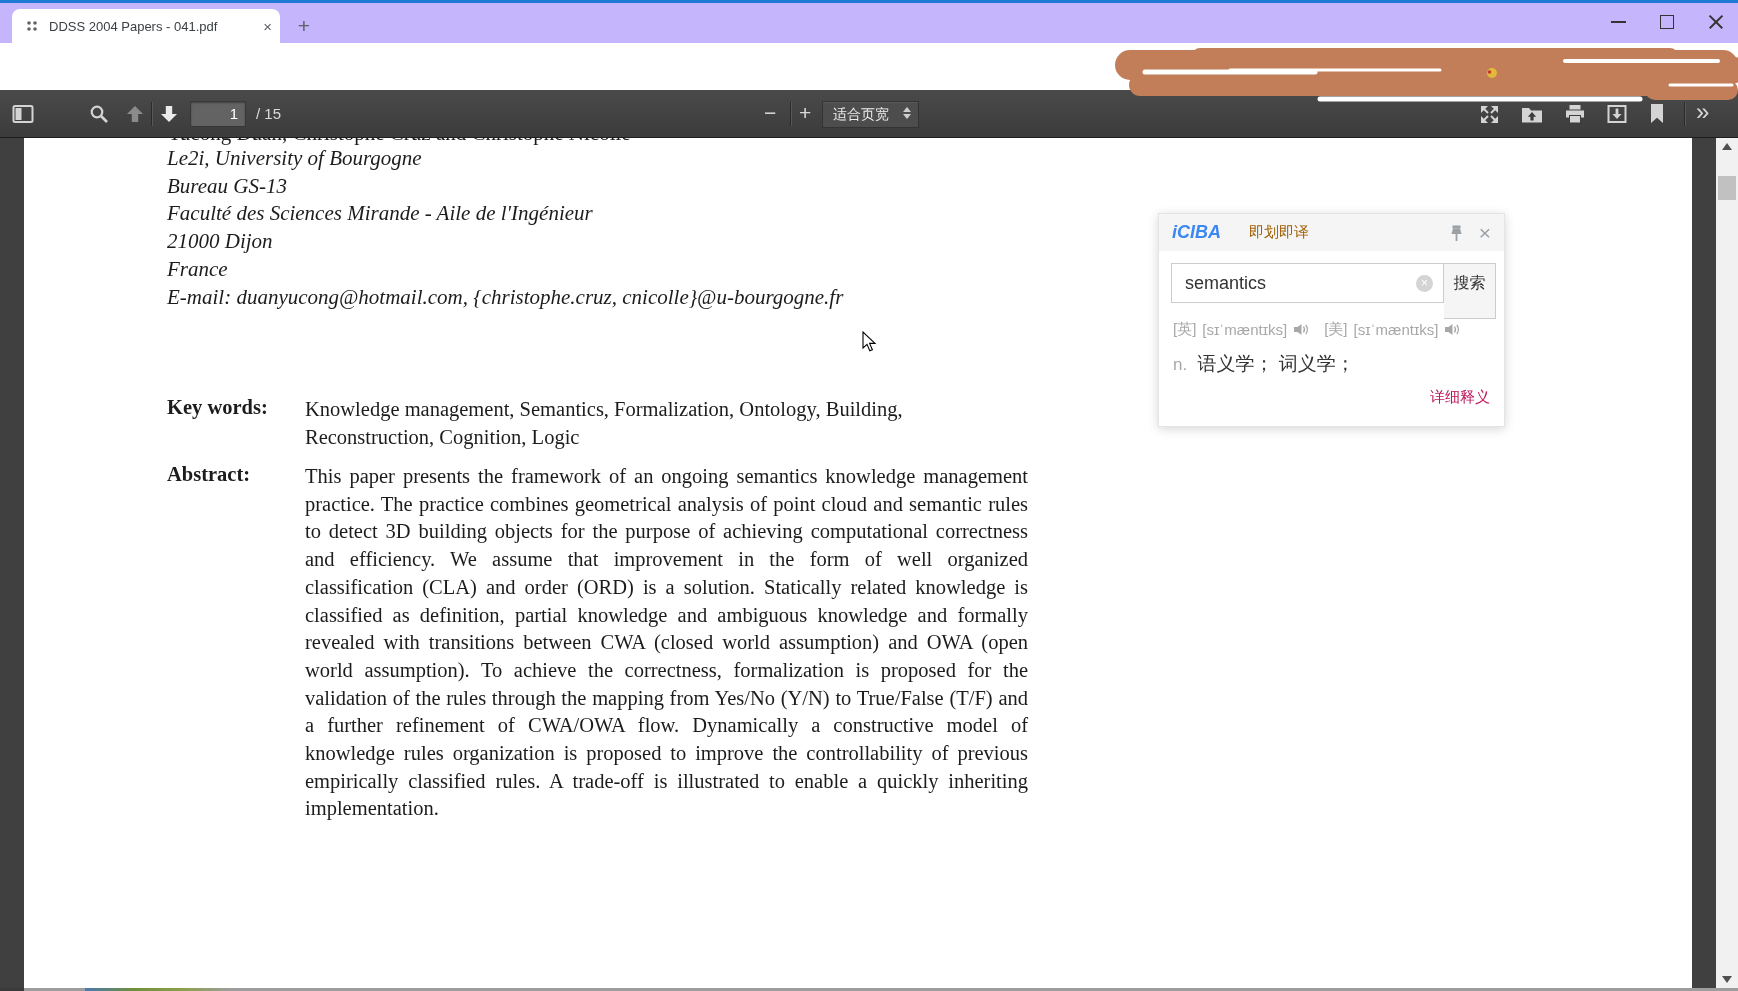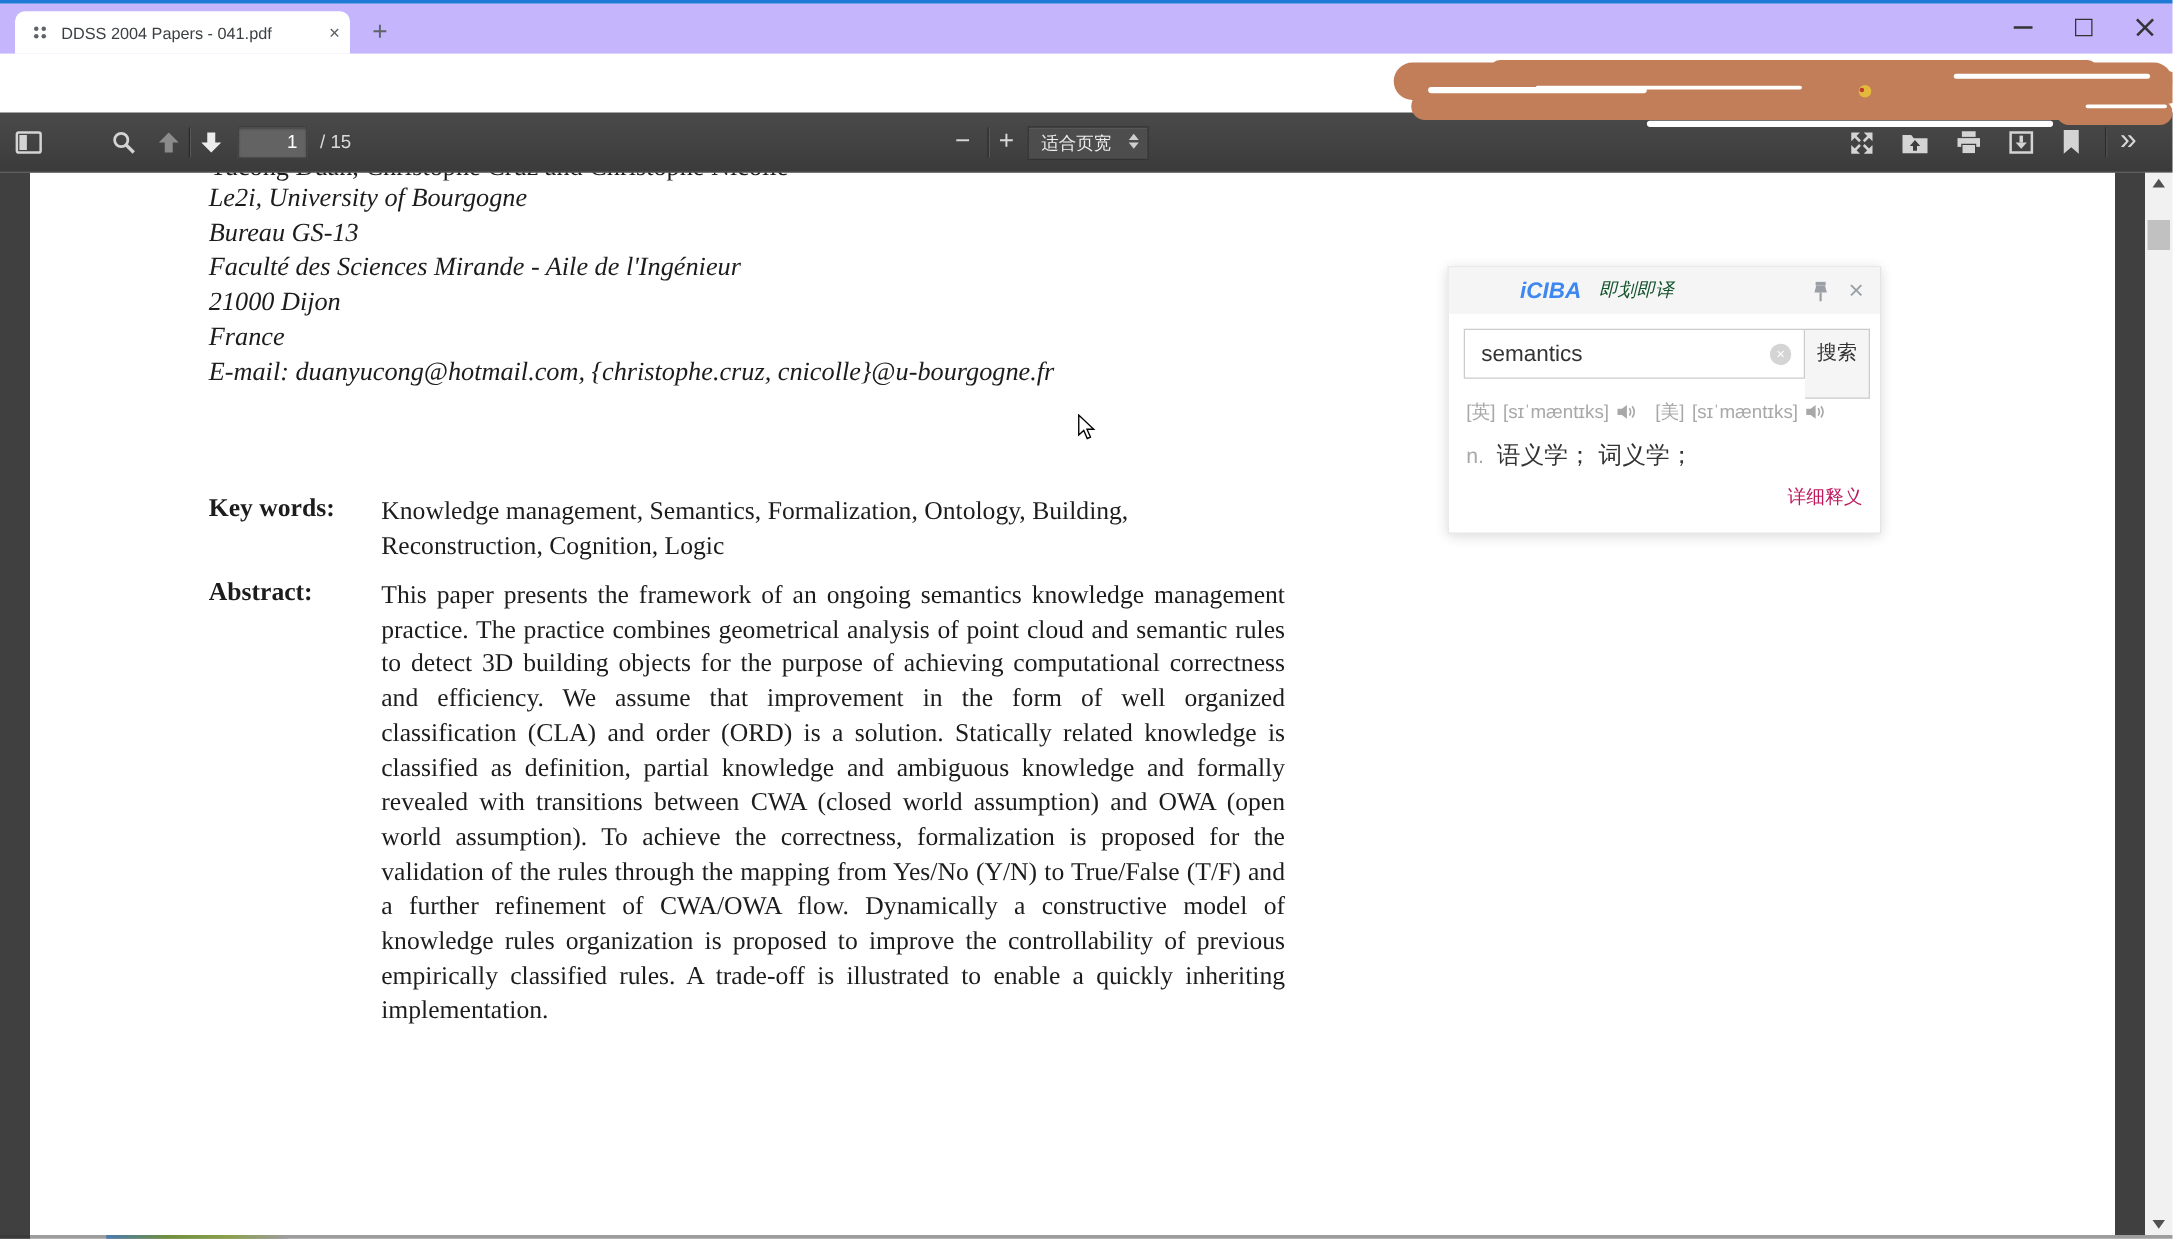--- a/index.html
+++ b/index.html
@@ -77,22 +77,22 @@
   .bottom-strip{position:absolute;top:988px;left:0;width:1738px;height:3px;background:#9d9d9d;}
   .bs-dark{position:absolute;left:0;top:0;width:24px;height:3px;background:#3a3a3a;}
   .bs-color{position:absolute;left:85px;top:0;width:145px;height:3px;
             background:linear-gradient(90deg,#4a7ab0,#6f8f3d,#8aa04a,#9d9d9d);}
 
   
   .iciba{position:absolute;left:1158px;top:213px;width:347px;height:214px;background:#fff;
          border:1px solid #e4e4e4;box-shadow:0 2px 10px rgba(0,0,0,.16);z-index:20;box-sizing:border-box;}
   .ic-header{position:absolute;left:0;top:0;width:100%;height:37px;background:#f5f5f5;
              display:flex;align-items:center;padding:0 13px;box-sizing:border-box;}
-  .ic-brand{font-size:18px;font-weight:bold;font-style:italic;color:#3c87f0;letter-spacing:0px;margin-left:44px;}
-  .ic-title{font-size:15px;color:#14532d;margin-left:14px;flex:1;font-style:italic;}
+  .ic-brand{font-size:18px;font-weight:bold;font-style:italic;color:#3c87f0;letter-spacing:0px;}
+  .ic-title{font-size:15px;color:#a16207;margin-left:28px;flex:1;}
   .ic-close{font-size:21px;color:#9aa0a6;line-height:20px;margin-left:14px;}
   .ic-search{position:absolute;left:12px;top:49px;display:flex;}
   .ic-input{width:273px;height:40px;border:1px solid #ccc;box-sizing:border-box;position:relative;
             font-size:18px;color:#333;line-height:38px;padding-left:13px;}
   .ic-clear{position:absolute;right:10px;top:11px;width:17px;height:17px;border-radius:50%;
             background:#d4d4d4;color:#fff;font-size:12px;line-height:16px;text-align:center;}
   .ic-btn{width:52px;height:56px;border:1px solid #ccc;border-left:none;box-sizing:border-box;
           background:#f5f5f5;font-size:16px;color:#333;text-align:center;line-height:38px;}
   .ic-pron{position:absolute;left:14px;top:106px;font-size:15px;color:#a8a8a8;display:flex;align-items:center;gap:6px;white-space:nowrap;}
   .ic-def{position:absolute;left:14px;top:137px;font-size:19px;color:#333;}

